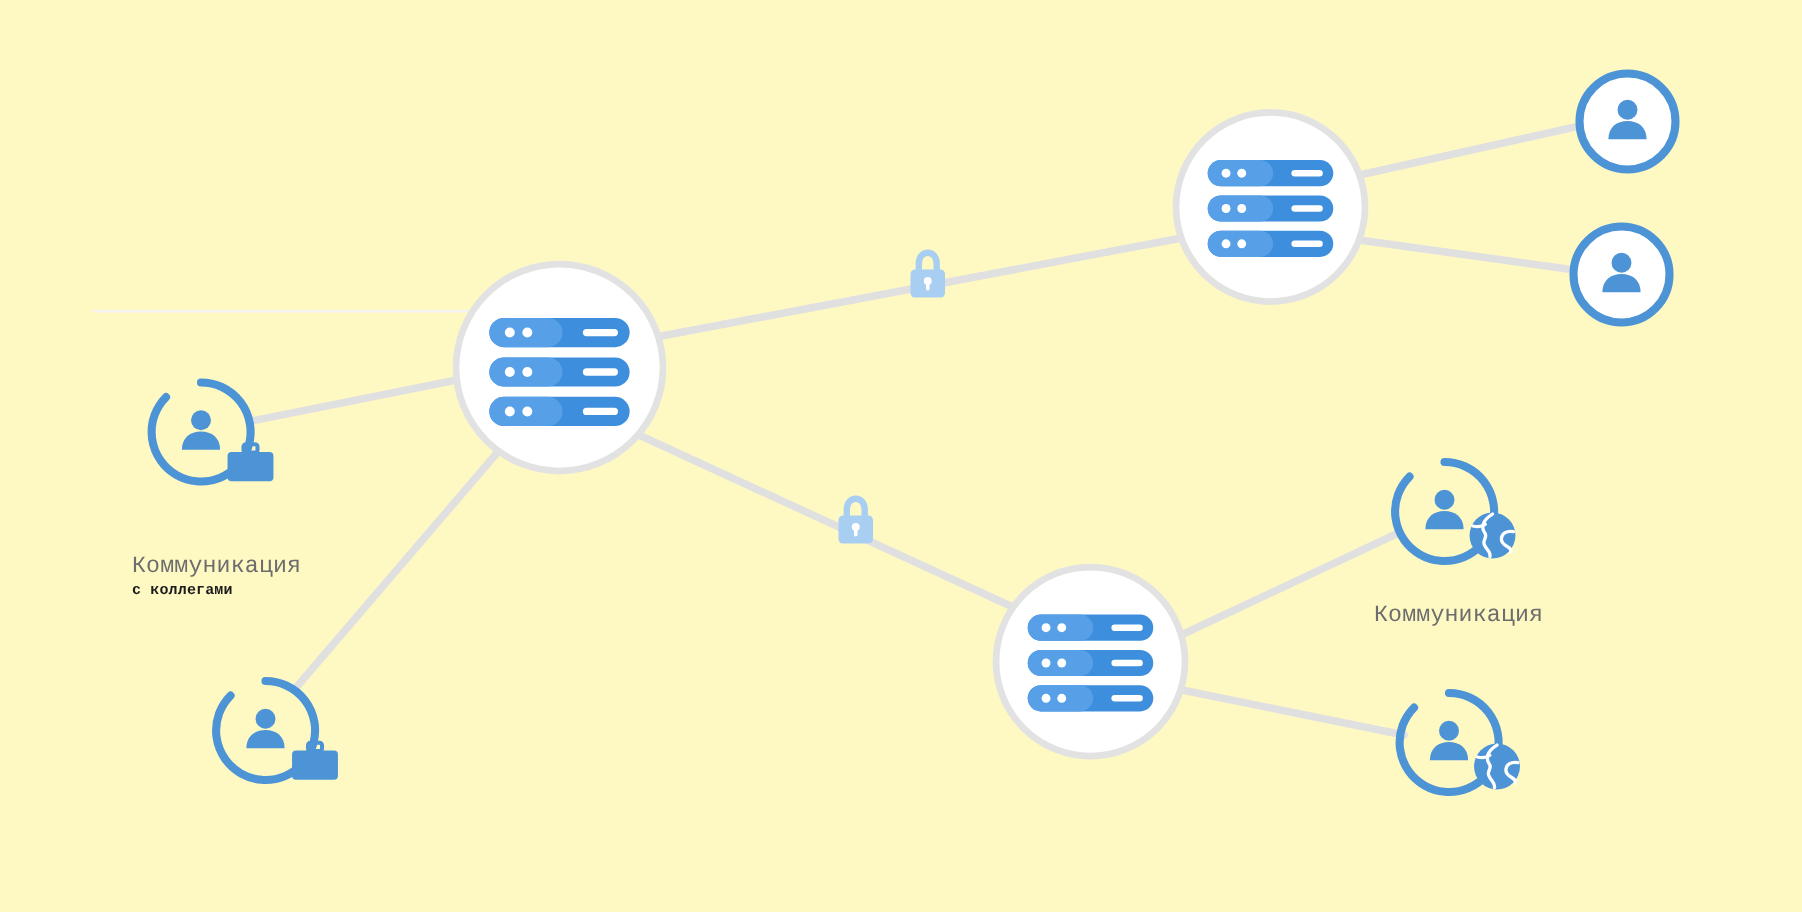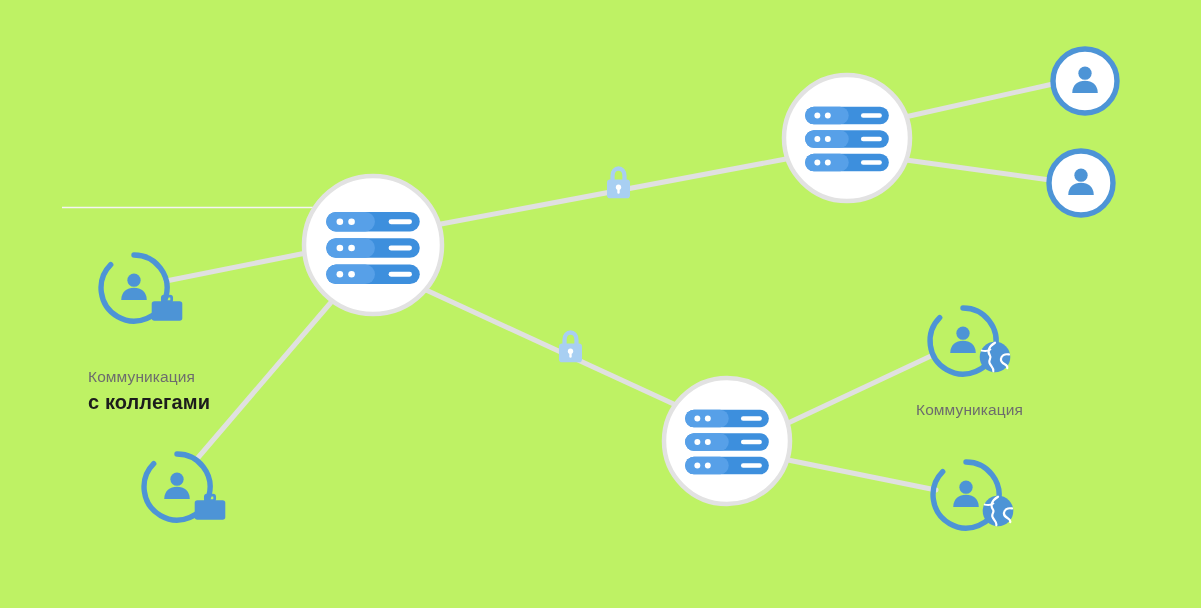--- a/index.html
+++ b/index.html
@@ -7,22 +7,23 @@
     padding: 0;
     background: #ffffff;
   }
   body {
     font-family: "Liberation Sans", "DejaVu Sans", sans-serif;
   }
   #stage {
     position: relative;
     width: 1201px;
     height: 608px;
-    background: #bef264;
+    background: #fef9c3;
     overflow: hidden;
+    font-family: Liberation Mono, monospace;
   }
   #diagram-svg {
     position: absolute;
     left: 0;
     top: 0;
     width: 1201px;
     height: 608px;
     display: block;
   }
   .label-block {
@@ -30,21 +31,21 @@
     line-height: 1.45;
     white-space: nowrap;
   }
   .label-top {
     font-size: 15.5px;
     color: #6d6d6d;
     font-weight: 400;
     letter-spacing: 0.1px;
   }
   .label-bottom {
-    font-size: 20px;
+    font-size: 10px;
     color: #1c1c1c;
     font-weight: 700;
     letter-spacing: 0.1px;
   }
   #label-colleagues { left: 88px; top: 366px; }
   #label-partners  { left: 916px; top: 399px; }
 </style>
 </head>
 <body>
 

